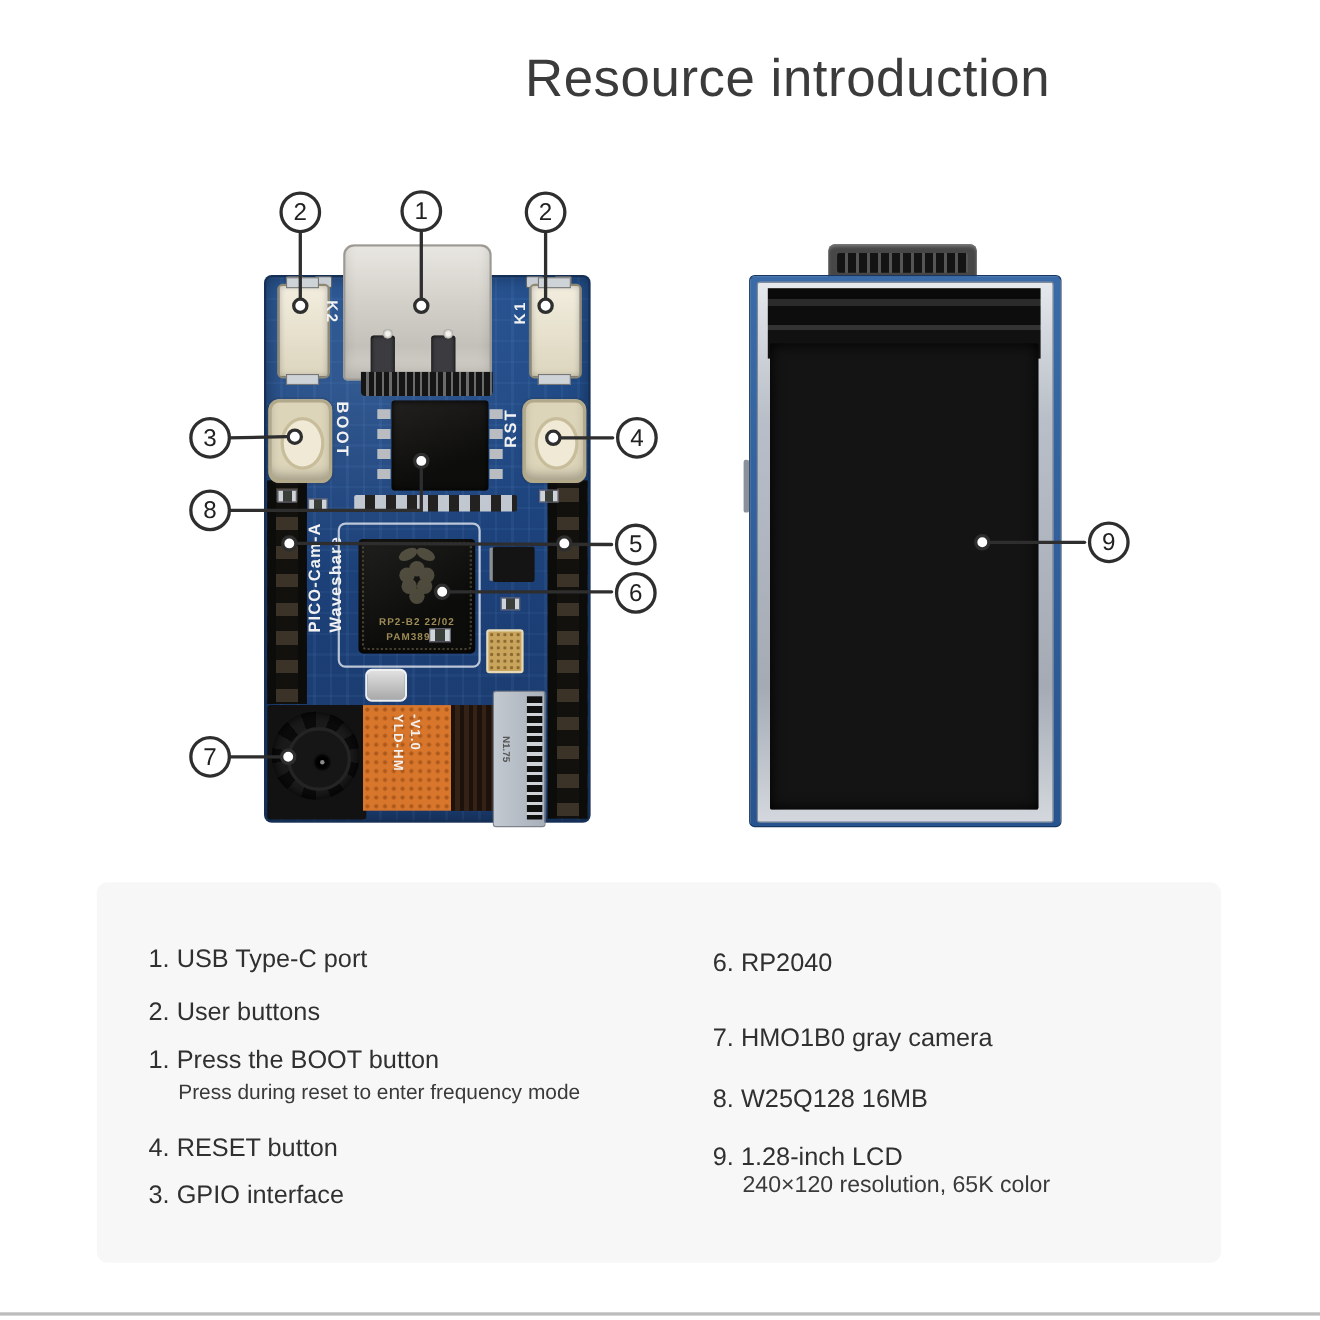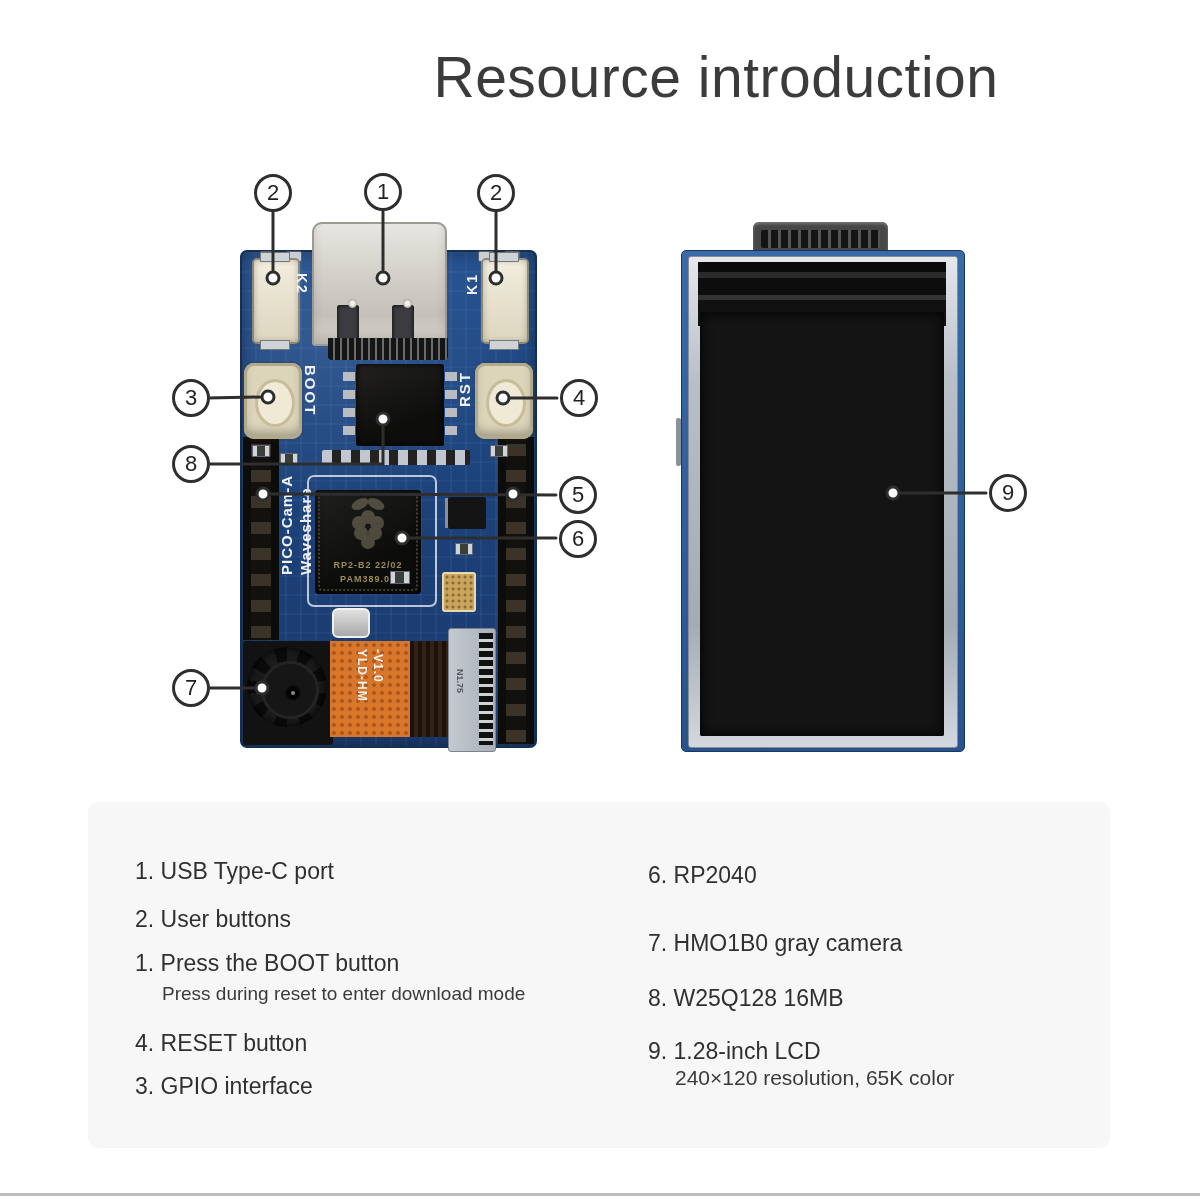--- a/index.html
+++ b/index.html
@@ -1,21 +1,21 @@
 <!DOCTYPE html>
 <html><head>
 <meta charset="utf-8">
 <style>
   html,body{margin:0;padding:0;}
   body{width:1200px;height:1200px;background:#fff;font-family:"Liberation Sans","DejaVu Sans",sans-serif;}
   .page{position:relative;width:1200px;height:1200px;background:#ffffff;overflow:hidden;}
 
   
   .title{position:absolute;top:44px;left:716px;transform:translateX(-50%);
-         font-size:57px;font-weight:500;color:#3b3b3b;letter-spacing:.5px;white-space:nowrap;margin:0;}
+         font-size:48px;font-weight:500;color:#3b3b3b;letter-spacing:.5px;white-space:nowrap;margin:0;}
 
   
   .callout{position:absolute;width:32px;height:32px;border:3px solid #2e2e2e;border-radius:50%;
            background:#fff;display:flex;align-items:center;justify-content:center;
            font-size:22px;color:#222;z-index:30;}
   .co0{left:254px;top:174px;}  .co1{left:364px;top:173px;}  .co2{left:477px;top:174px;}
   .co3{left:172px;top:379px;}  .co4{left:560px;top:379px;}  .co5{left:172px;top:445px;}
   .co6{left:559px;top:476px;}  .co7{left:559px;top:520px;}  .co8{left:172px;top:669px;}
   .co9{left:989px;top:474px;}
 
@@ -79,21 +79,21 @@
          border-radius:3px;box-shadow:inset 0 0 6px #000;}
   .flash::before,.flash::after{content:'';position:absolute;top:8px;width:12px;height:64px;
          background:repeating-linear-gradient(180deg,#b9bdc2 0 9px,transparent 9px 18px);}
   .flash::before{left:-13px;} .flash::after{right:-13px;}
 
   .pads-row{position:absolute;left:82px;top:237px;width:148px;height:15px;border-radius:2px;
          background:repeating-linear-gradient(90deg,#c9ced4 0 10px,#23201c 10px 19px);opacity:.95;}
 
   .chip-outline{position:absolute;left:67px;top:262px;width:126px;height:128px;
          border:2px solid rgba(255,255,255,.7);border-radius:7px;}
-  .rp2040{position:absolute;left:75px;top:277px;width:106px;height:104px;background:linear-gradient(150deg,#20201e,#0c0c0b 65%);
+  .rp2040{position:absolute;left:86px;top:277px;width:106px;height:104px;background:linear-gradient(150deg,#20201e,#0c0c0b 65%);
          border-radius:4px;box-shadow:inset 0 0 8px #000;}
   .rp2040::before{content:'';position:absolute;inset:3px;border:2px dotted #464033;border-radius:4px;}
   .pi-logo{position:absolute;left:33px;top:5px;opacity:.5;}
   .chip-txt{position:absolute;left:0;width:106px;text-align:center;color:#9c8b55;font-size:9px;
          letter-spacing:1px;font-weight:bold;}
   .ct1{top:70px;} .ct2{top:84px;}
 
   .sot23{position:absolute;left:208px;top:284px;width:38px;height:32px;background:#141414;border-radius:2px;
          box-shadow:-4px 0 0 -1px #8b8f94, 42px 0 0 -17px transparent;}
   .crystal-gold{position:absolute;left:202px;top:359px;width:30px;height:36px;background-color:#c9a45c;
@@ -307,21 +307,21 @@
       <span>7</span>
     </div>
   <div class="callout co9">
       <span>9</span>
     </div>
 
   <div class="legend">
     <div class="li l1">1. USB Type-C port</div>
     <div class="li l2">2. User buttons</div>
     <div class="li l3">1. Press the BOOT button</div>
-    <div class="li-sub l3s">Press during reset to enter download mode</div>
+    <div class="li-sub l3s">Press during reset to enter frequency mode</div>
     <div class="li l4">4. RESET button</div>
     <div class="li l5">3. GPIO interface</div>
 
     <div class="li r6">6. RP2040</div>
     <div class="li r7">7. HMO1B0 gray camera</div>
     <div class="li r8">8. W25Q128 16MB</div>
     <div class="li r9">9. 1.28-inch LCD</div>
     <div class="li-sub r9s">240×120 resolution, 65K color</div>
   </div>
 

